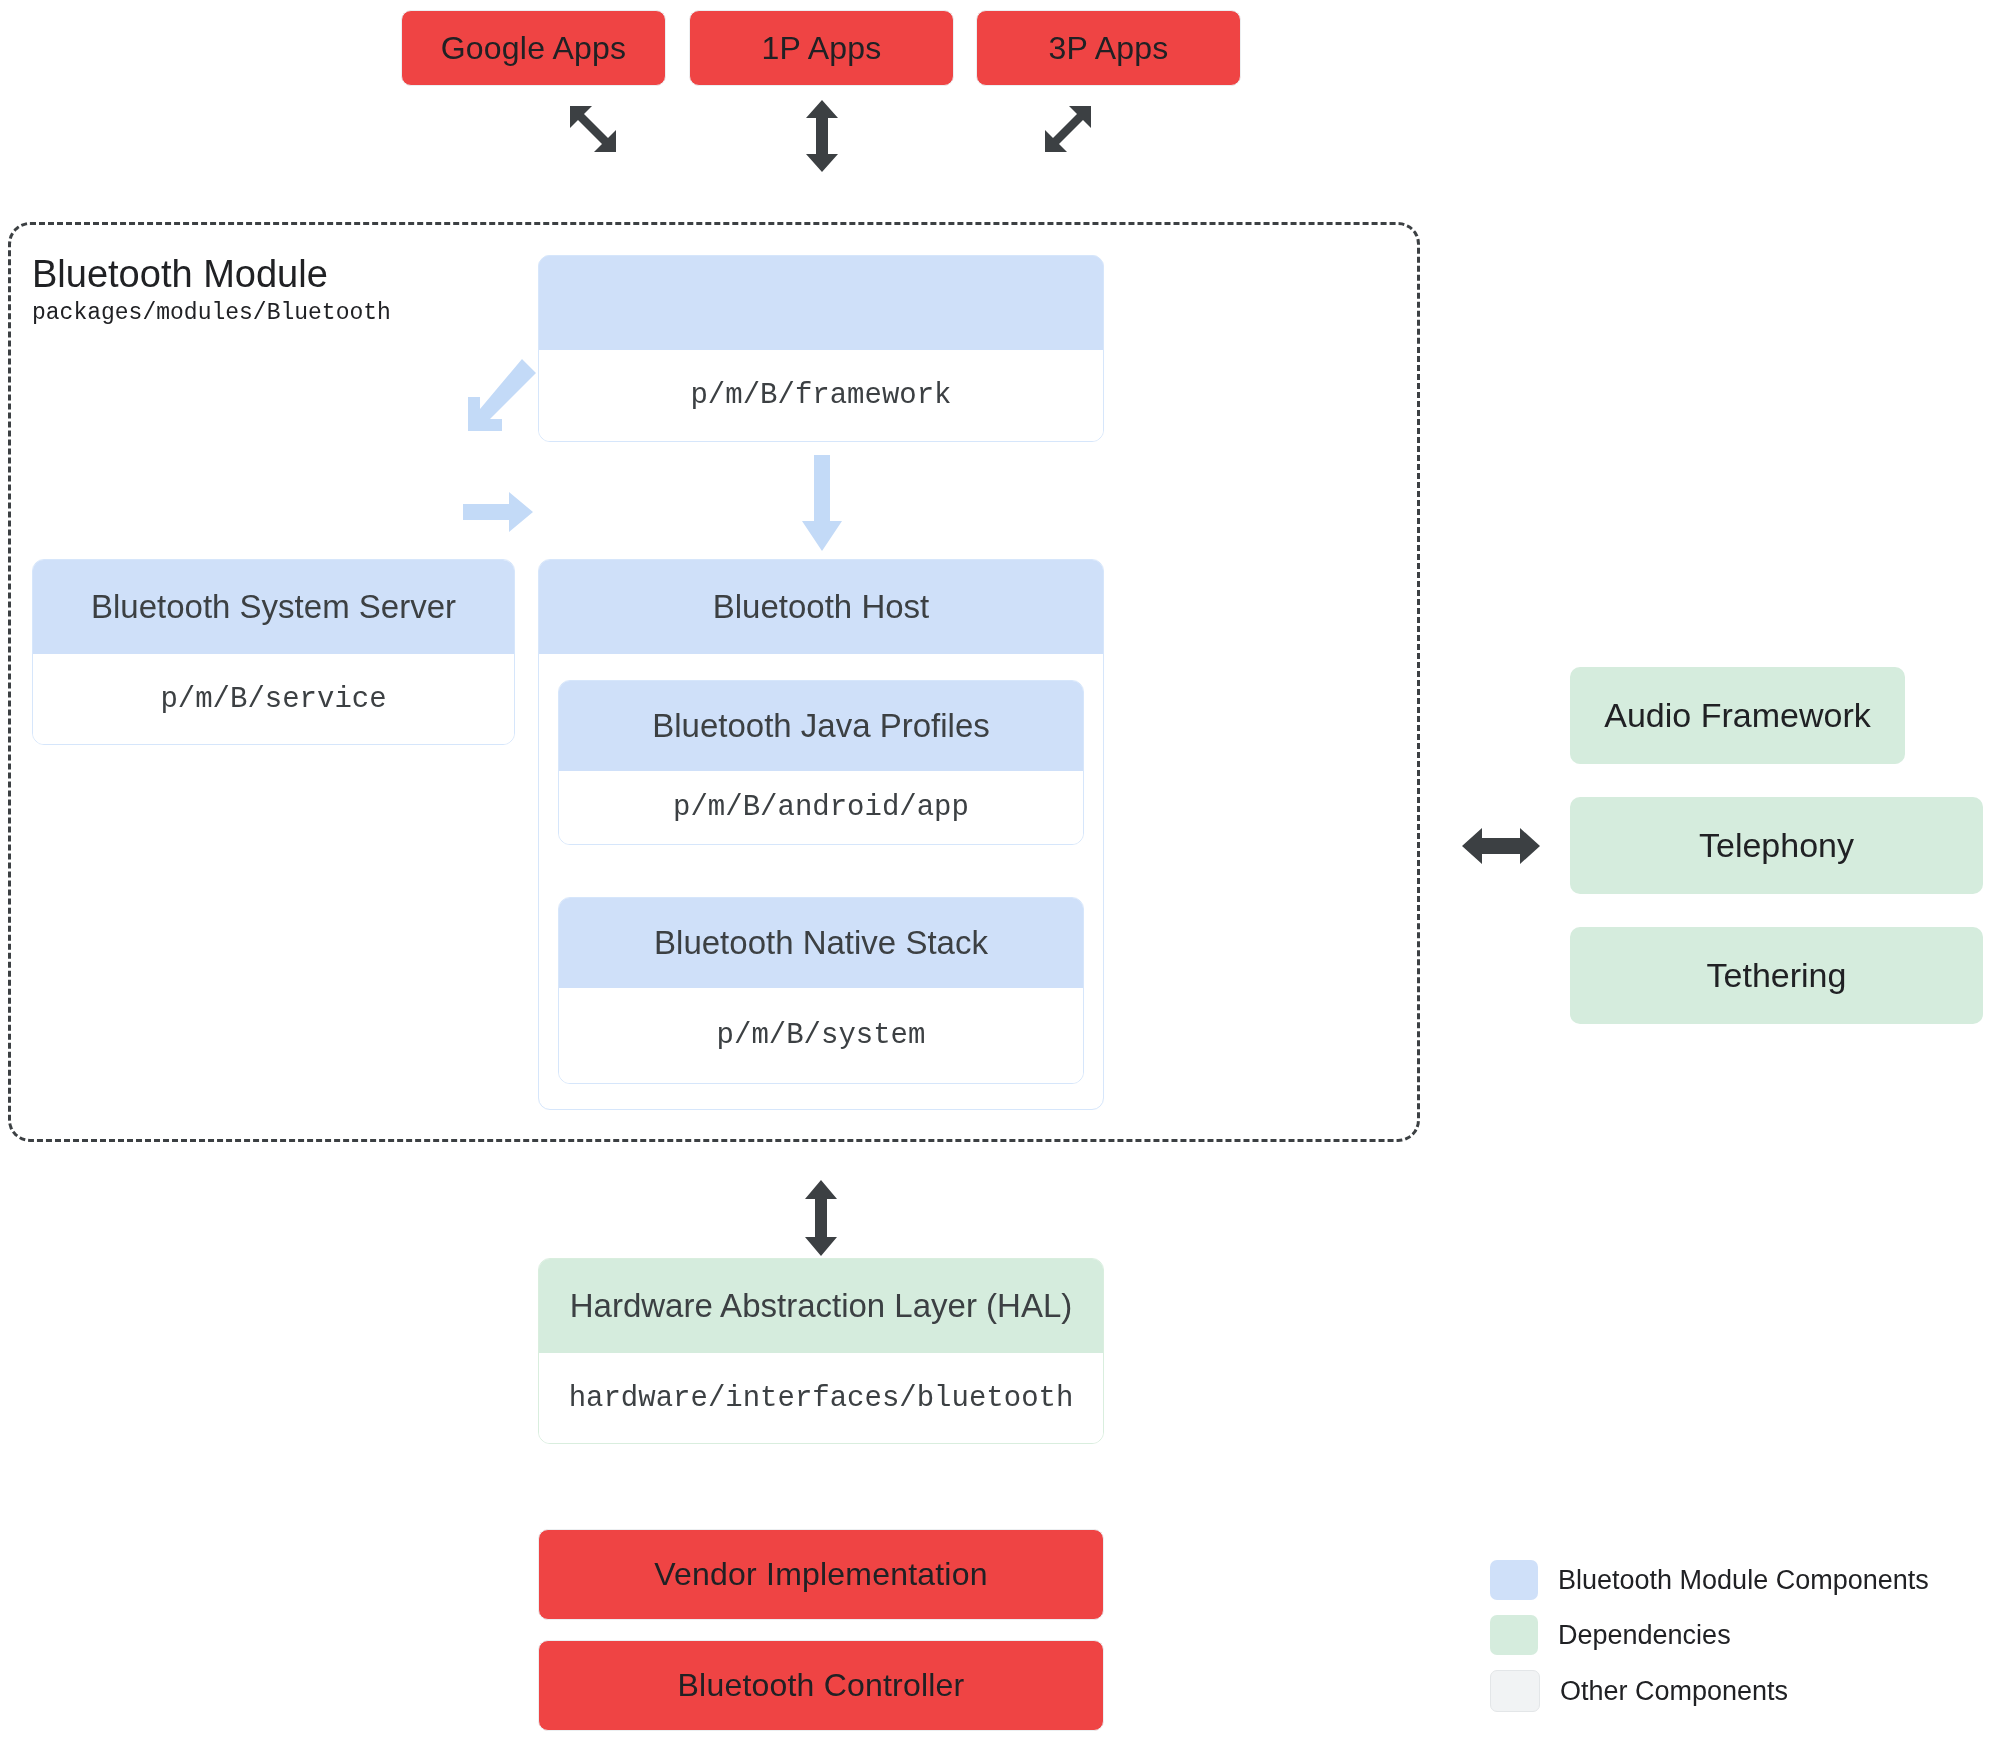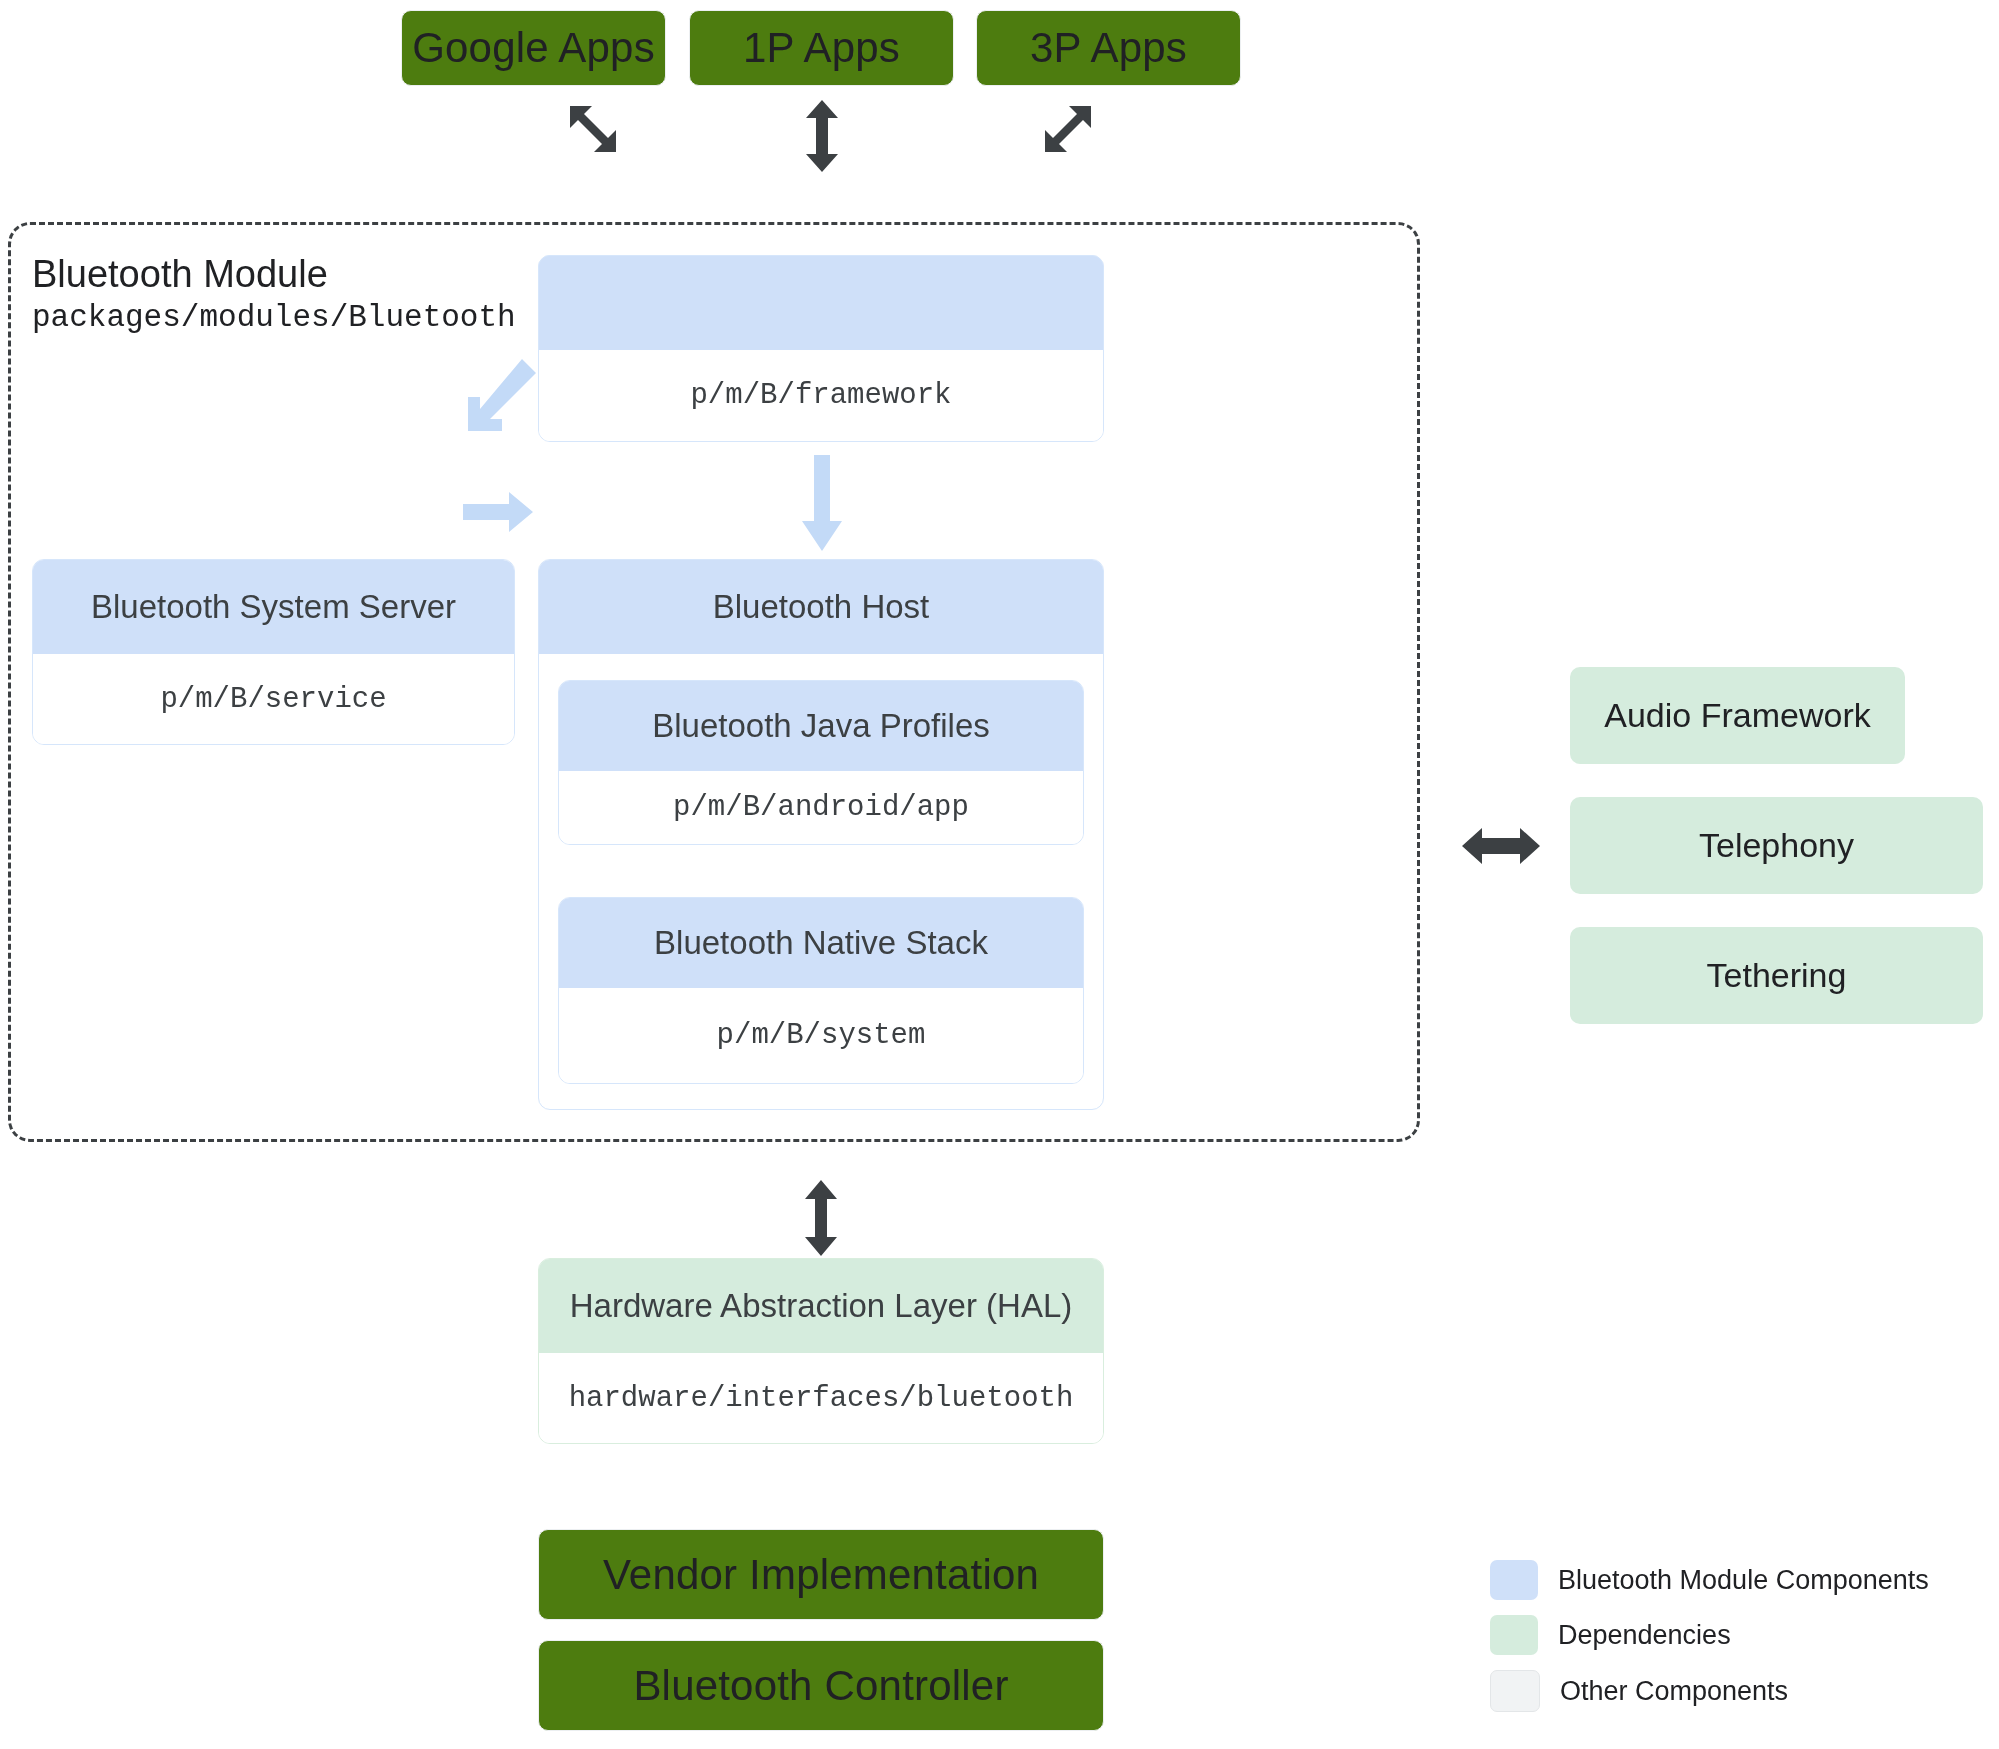--- a/index.html
+++ b/index.html
@@ -18,27 +18,27 @@
   #canvas {
     position: absolute;
     left: 0; top: 0;
     width: 1999px;
     height: 1749px;
   }
   .abs { position: absolute; box-sizing: border-box; }
 
   
   .pill-grey {
-    background: #4d7c0f;
+    background: #ef4444;
     border: 1px solid #eceff1;
     border-radius: 10px;
     display: flex;
     align-items: center;
     justify-content: center;
-    font-size: 42px;
+    font-size: 32px;
     color: #202124;
     letter-spacing: 0.2px;
   }
 
   
   .pill-green {
     background: #d5ecdd;
     border-radius: 10px;
     display: flex;
     align-items: center;
@@ -84,21 +84,21 @@
     border-radius: 22px;
     background: transparent;
   }
   #module-title {
     font-size: 38px;
     color: #202124;
     white-space: nowrap;
   }
   #module-path {
     font-family: "Liberation Mono", monospace;
-    font-size: 31px;
+    font-size: 23px;
     color: #202124;
     white-space: nowrap;
   }
 
   
   #host-shell {
     border: 1px solid #d6e6fb;
     border-radius: 12px;
     background: #ffffff;
     overflow: hidden;

